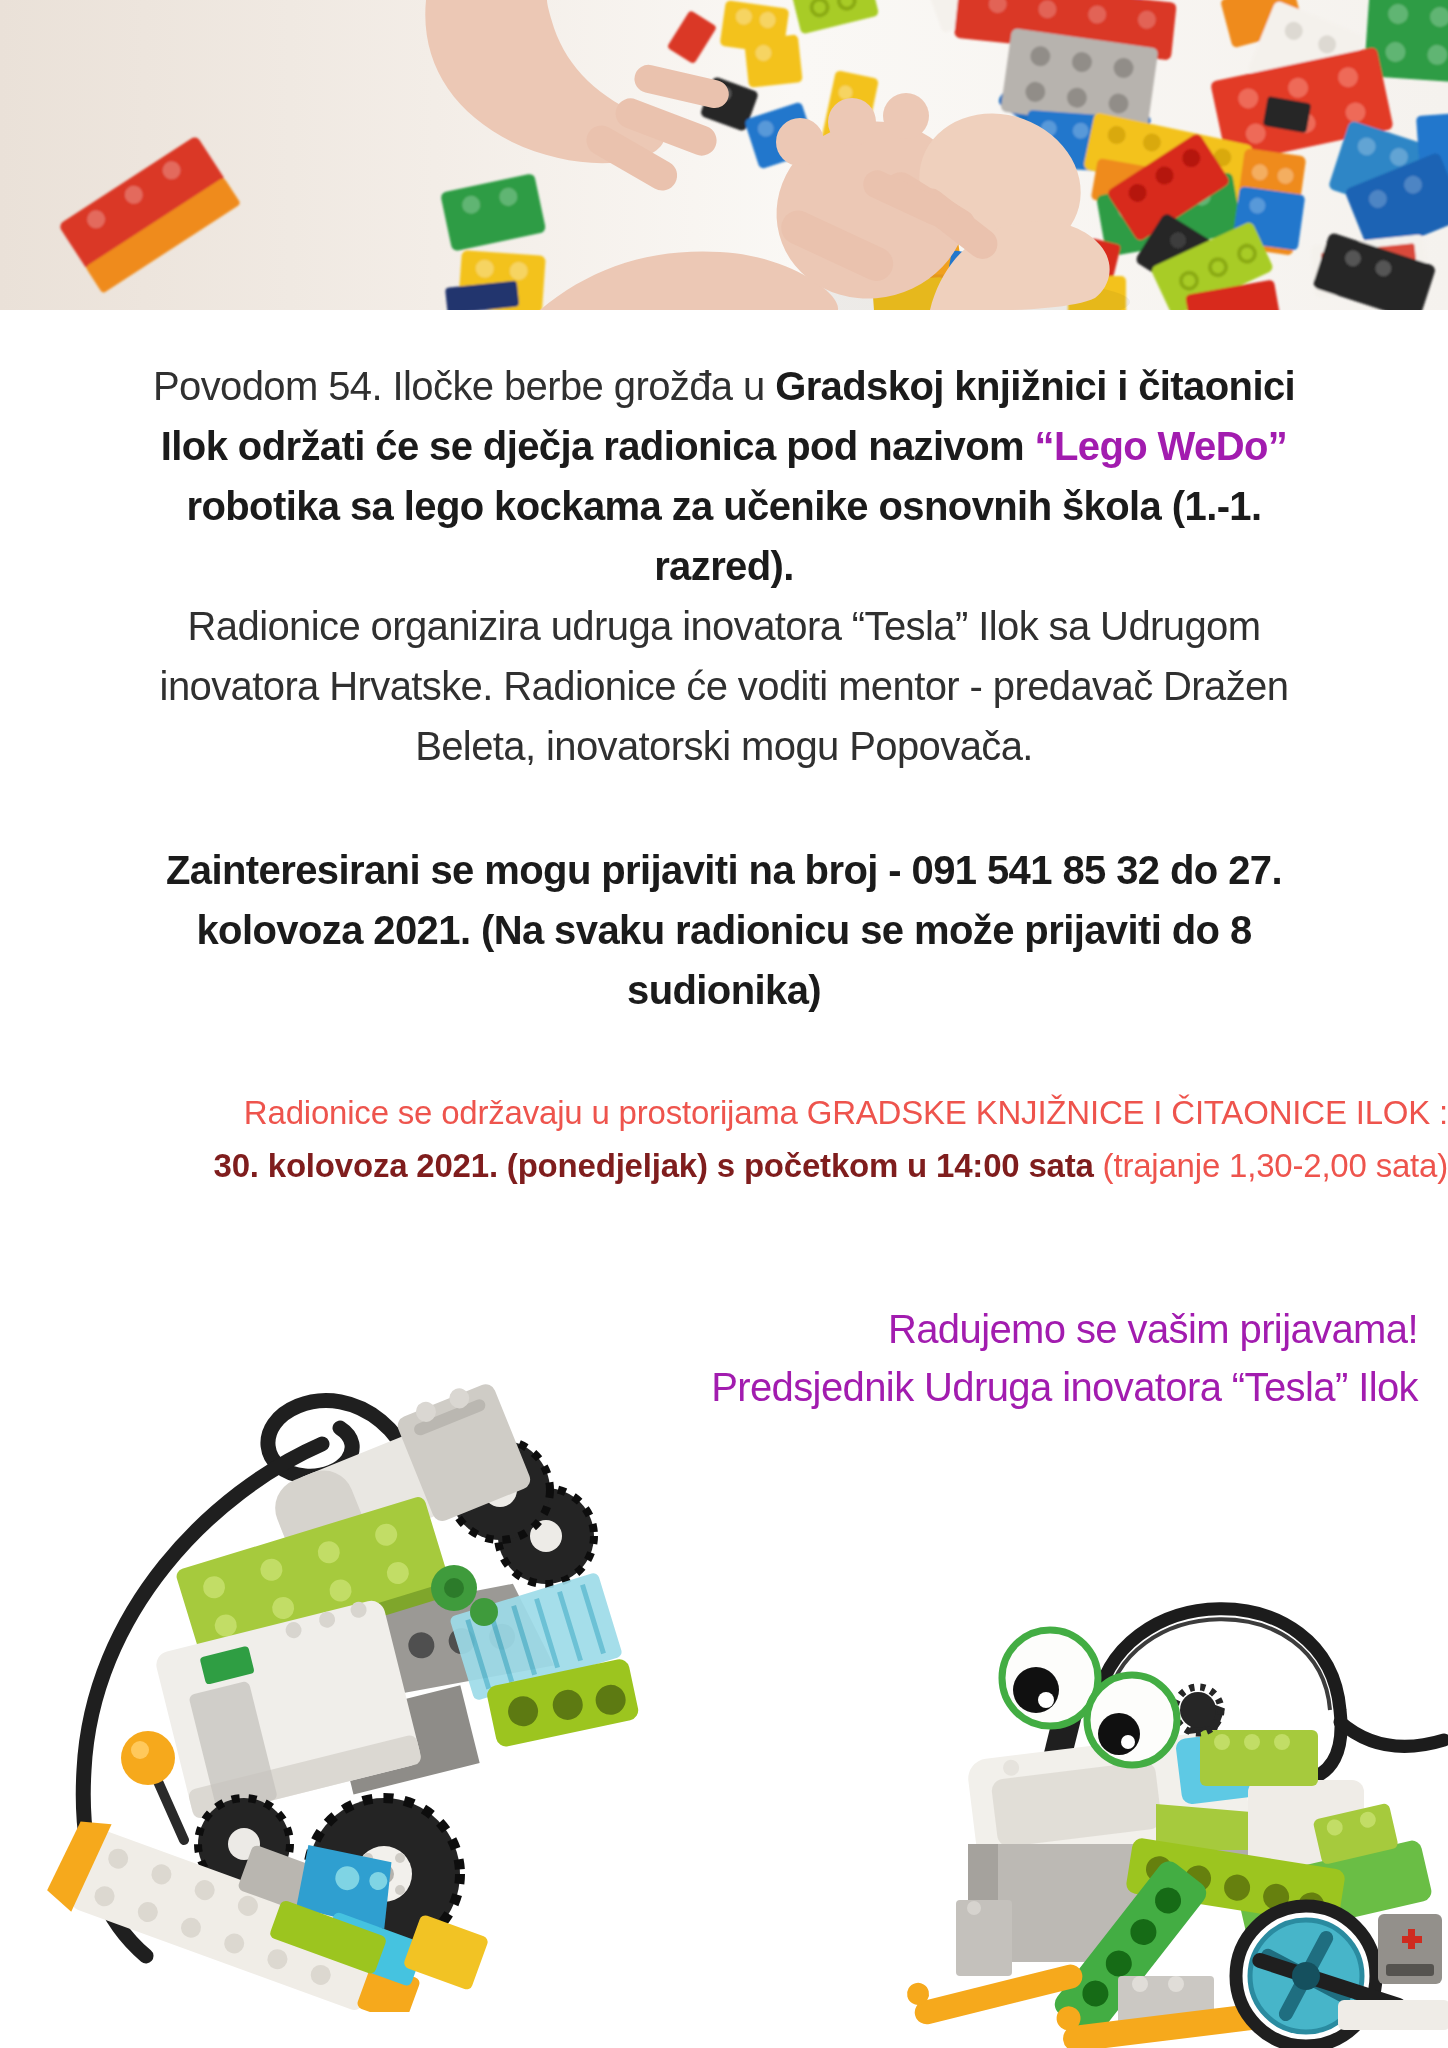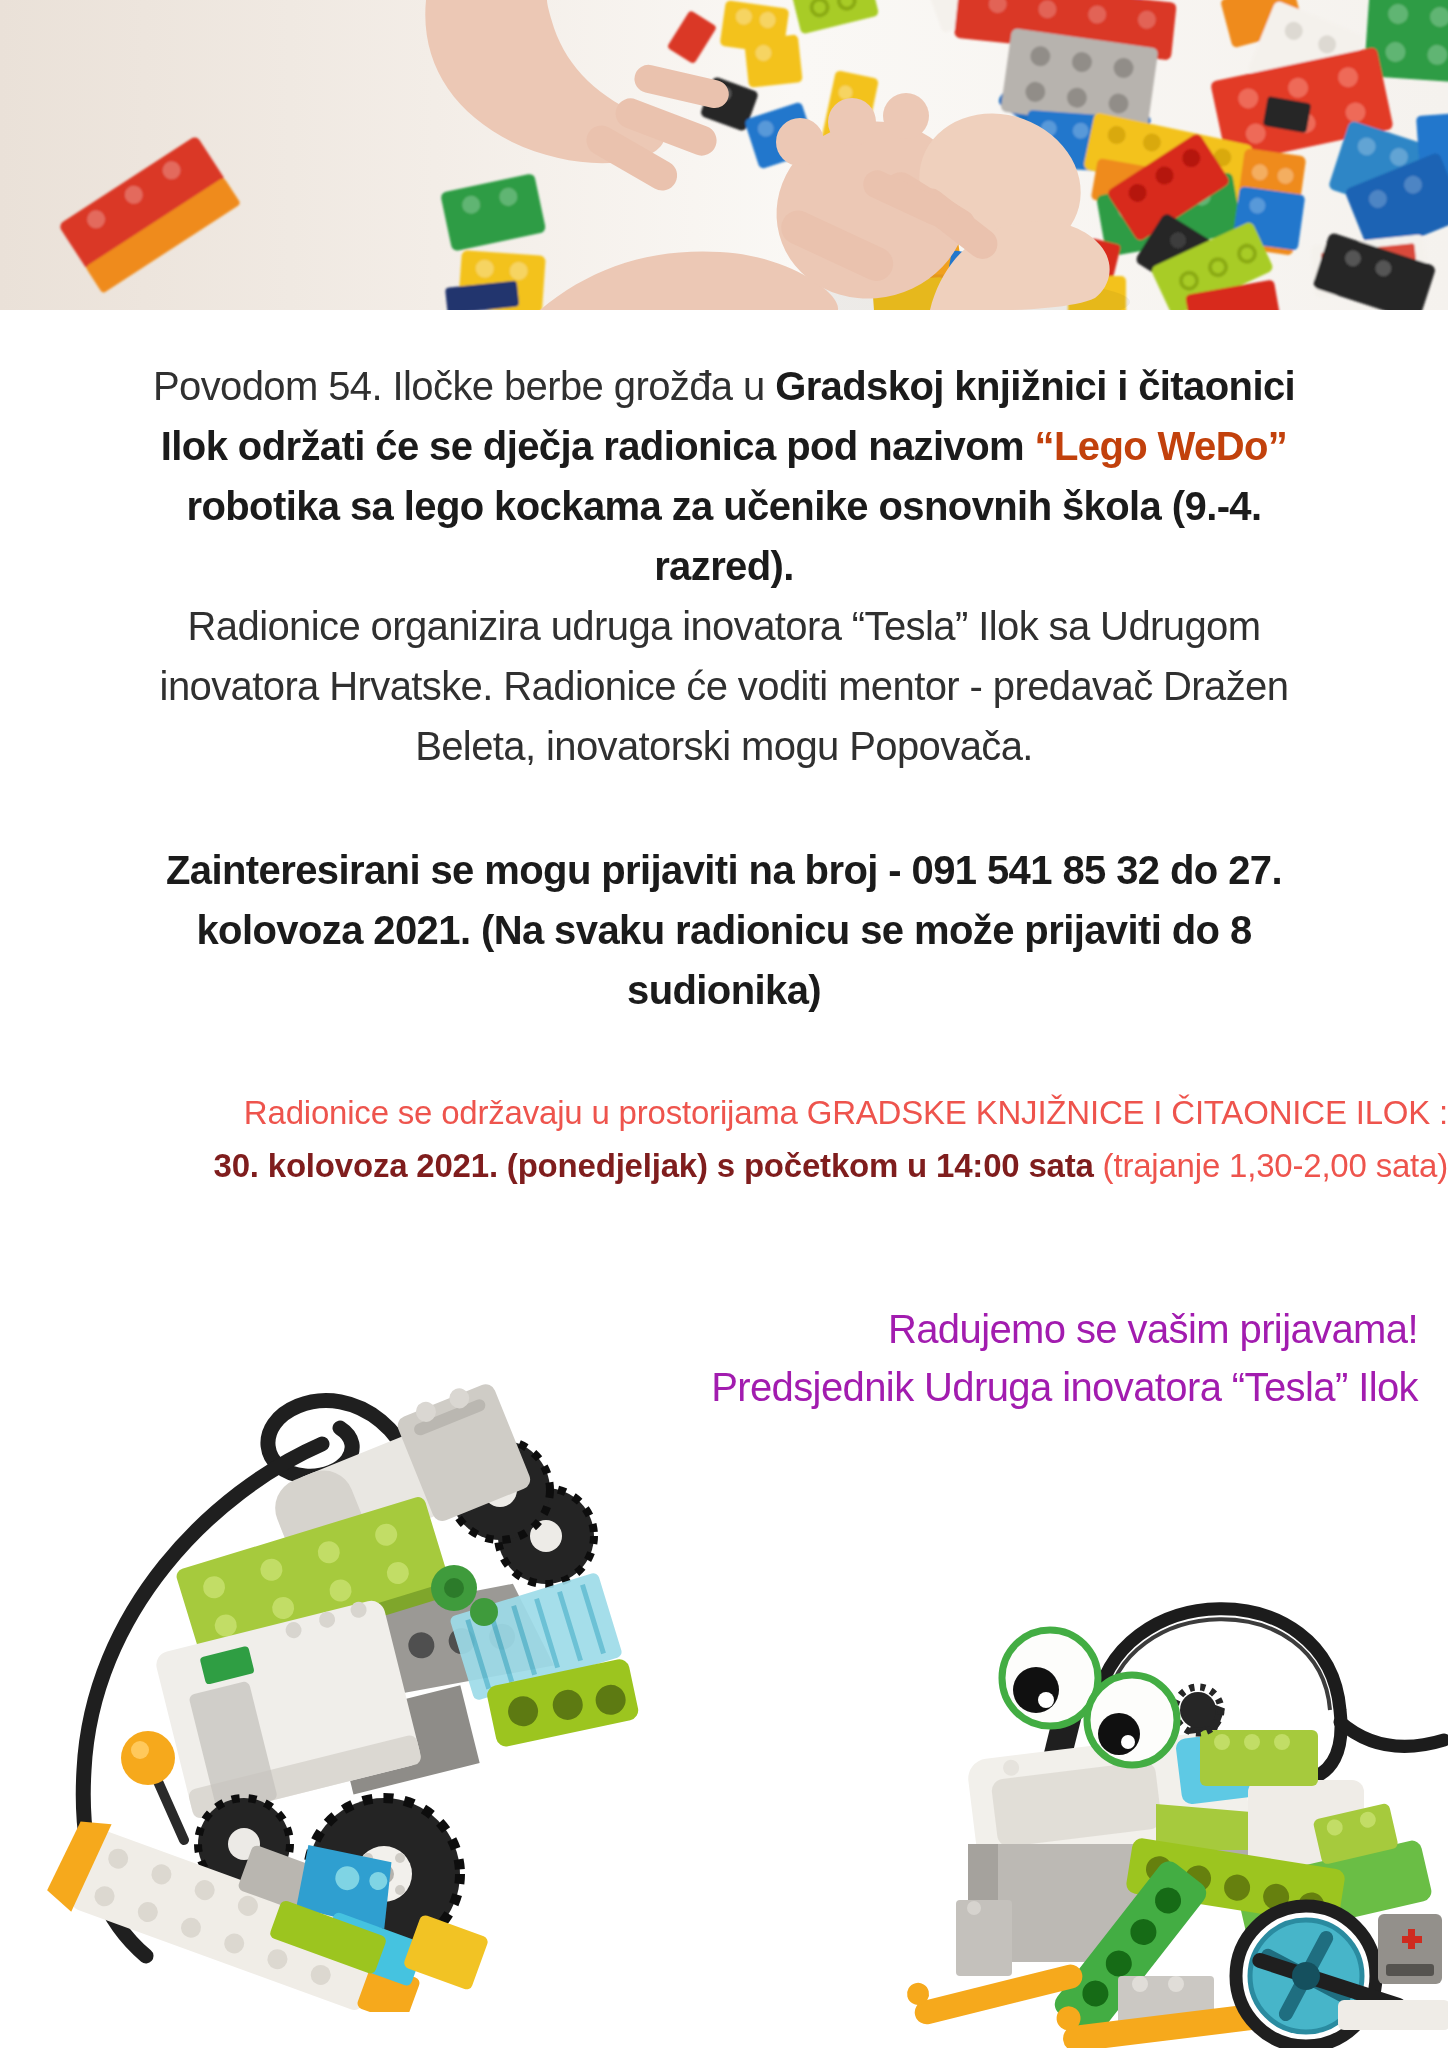--- a/index.html
+++ b/index.html
@@ -4,21 +4,21 @@
 <style>
   html,body{margin:0;padding:0;background:#fff;}
   body{width:1448px;height:2048px;overflow:hidden;font-family:"Liberation Sans","DejaVu Sans",sans-serif;}
   .page{position:relative;width:1448px;height:2048px;background:#ffffff;}
   .hero{position:absolute;top:0;left:0;width:1448px;height:310px;overflow:hidden;}
   .hero svg{display:block;}
   .textline{white-space:nowrap;}
   .intro{position:absolute;top:356px;left:0;width:1448px;text-align:center;
          font-size:40px;line-height:60px;color:#303030;letter-spacing:-0.6px;}
   .b{font-weight:700;color:#1b1b1b;}
-  .green{color:#c2410c;}
+  .green{color:#a21caf;}
   .signup{position:absolute;top:840px;left:0;width:1448px;text-align:center;
           font-size:40px;line-height:60px;font-weight:700;color:#1b1b1b;letter-spacing:-0.6px;}
   .schedule{position:absolute;top:1086px;left:0;width:1448px;text-align:right;
             font-size:33px;line-height:53px;color:#ee544d;letter-spacing:-0.2px;}
   .schedule .strong{font-weight:700;color:#7f1d1d;}
   .closing{position:absolute;top:1300px;right:30px;width:1400px;text-align:right;
            font-size:40px;line-height:58px;color:#a21caf;letter-spacing:-0.6px;}
   .robot{position:absolute;}
   .robot-left{left:22px;top:1372px;width:628px;height:640px;}
   .robot-right{left:900px;top:1552px;width:548px;height:496px;}
@@ -285,21 +285,21 @@
           <rect width="92" height="28" rx="14" transform="translate(942,230) rotate(205)"></rect>
           <rect width="120" height="34" rx="17" transform="translate(790,205) rotate(25)"></rect>
         </g>
       </g>
     </svg>
   </div>
 
   <div class="intro">
     <div class="textline"><span>Povodom 54. Iločke berbe grožđa u </span><span class="b">Gradskoj knjižnici i čitaonici</span></div>
     <div class="textline"><span class="b">Ilok održati će se dječja radionica pod nazivom </span><span class="b green">“Lego WeDo”</span></div>
-    <div class="textline b">robotika sa lego kockama za učenike osnovnih škola (9.-4.</div>
+    <div class="textline b">robotika sa lego kockama za učenike osnovnih škola (1.-1.</div>
     <div class="textline b">razred).</div>
     <div class="textline">Radionice organizira udruga inovatora “Tesla” Ilok sa Udrugom</div>
     <div class="textline">inovatora Hrvatske. Radionice će voditi mentor - predavač Dražen</div>
     <div class="textline">Beleta, inovatorski mogu Popovača.</div>
   </div>
 
   <div class="signup">
     <div class="textline">Zainteresirani se mogu prijaviti na broj - 091 541 85 32 do 27.</div>
     <div class="textline">kolovoza 2021. (Na svaku radionicu se može prijaviti do 8</div>
     <div class="textline">sudionika)</div>

